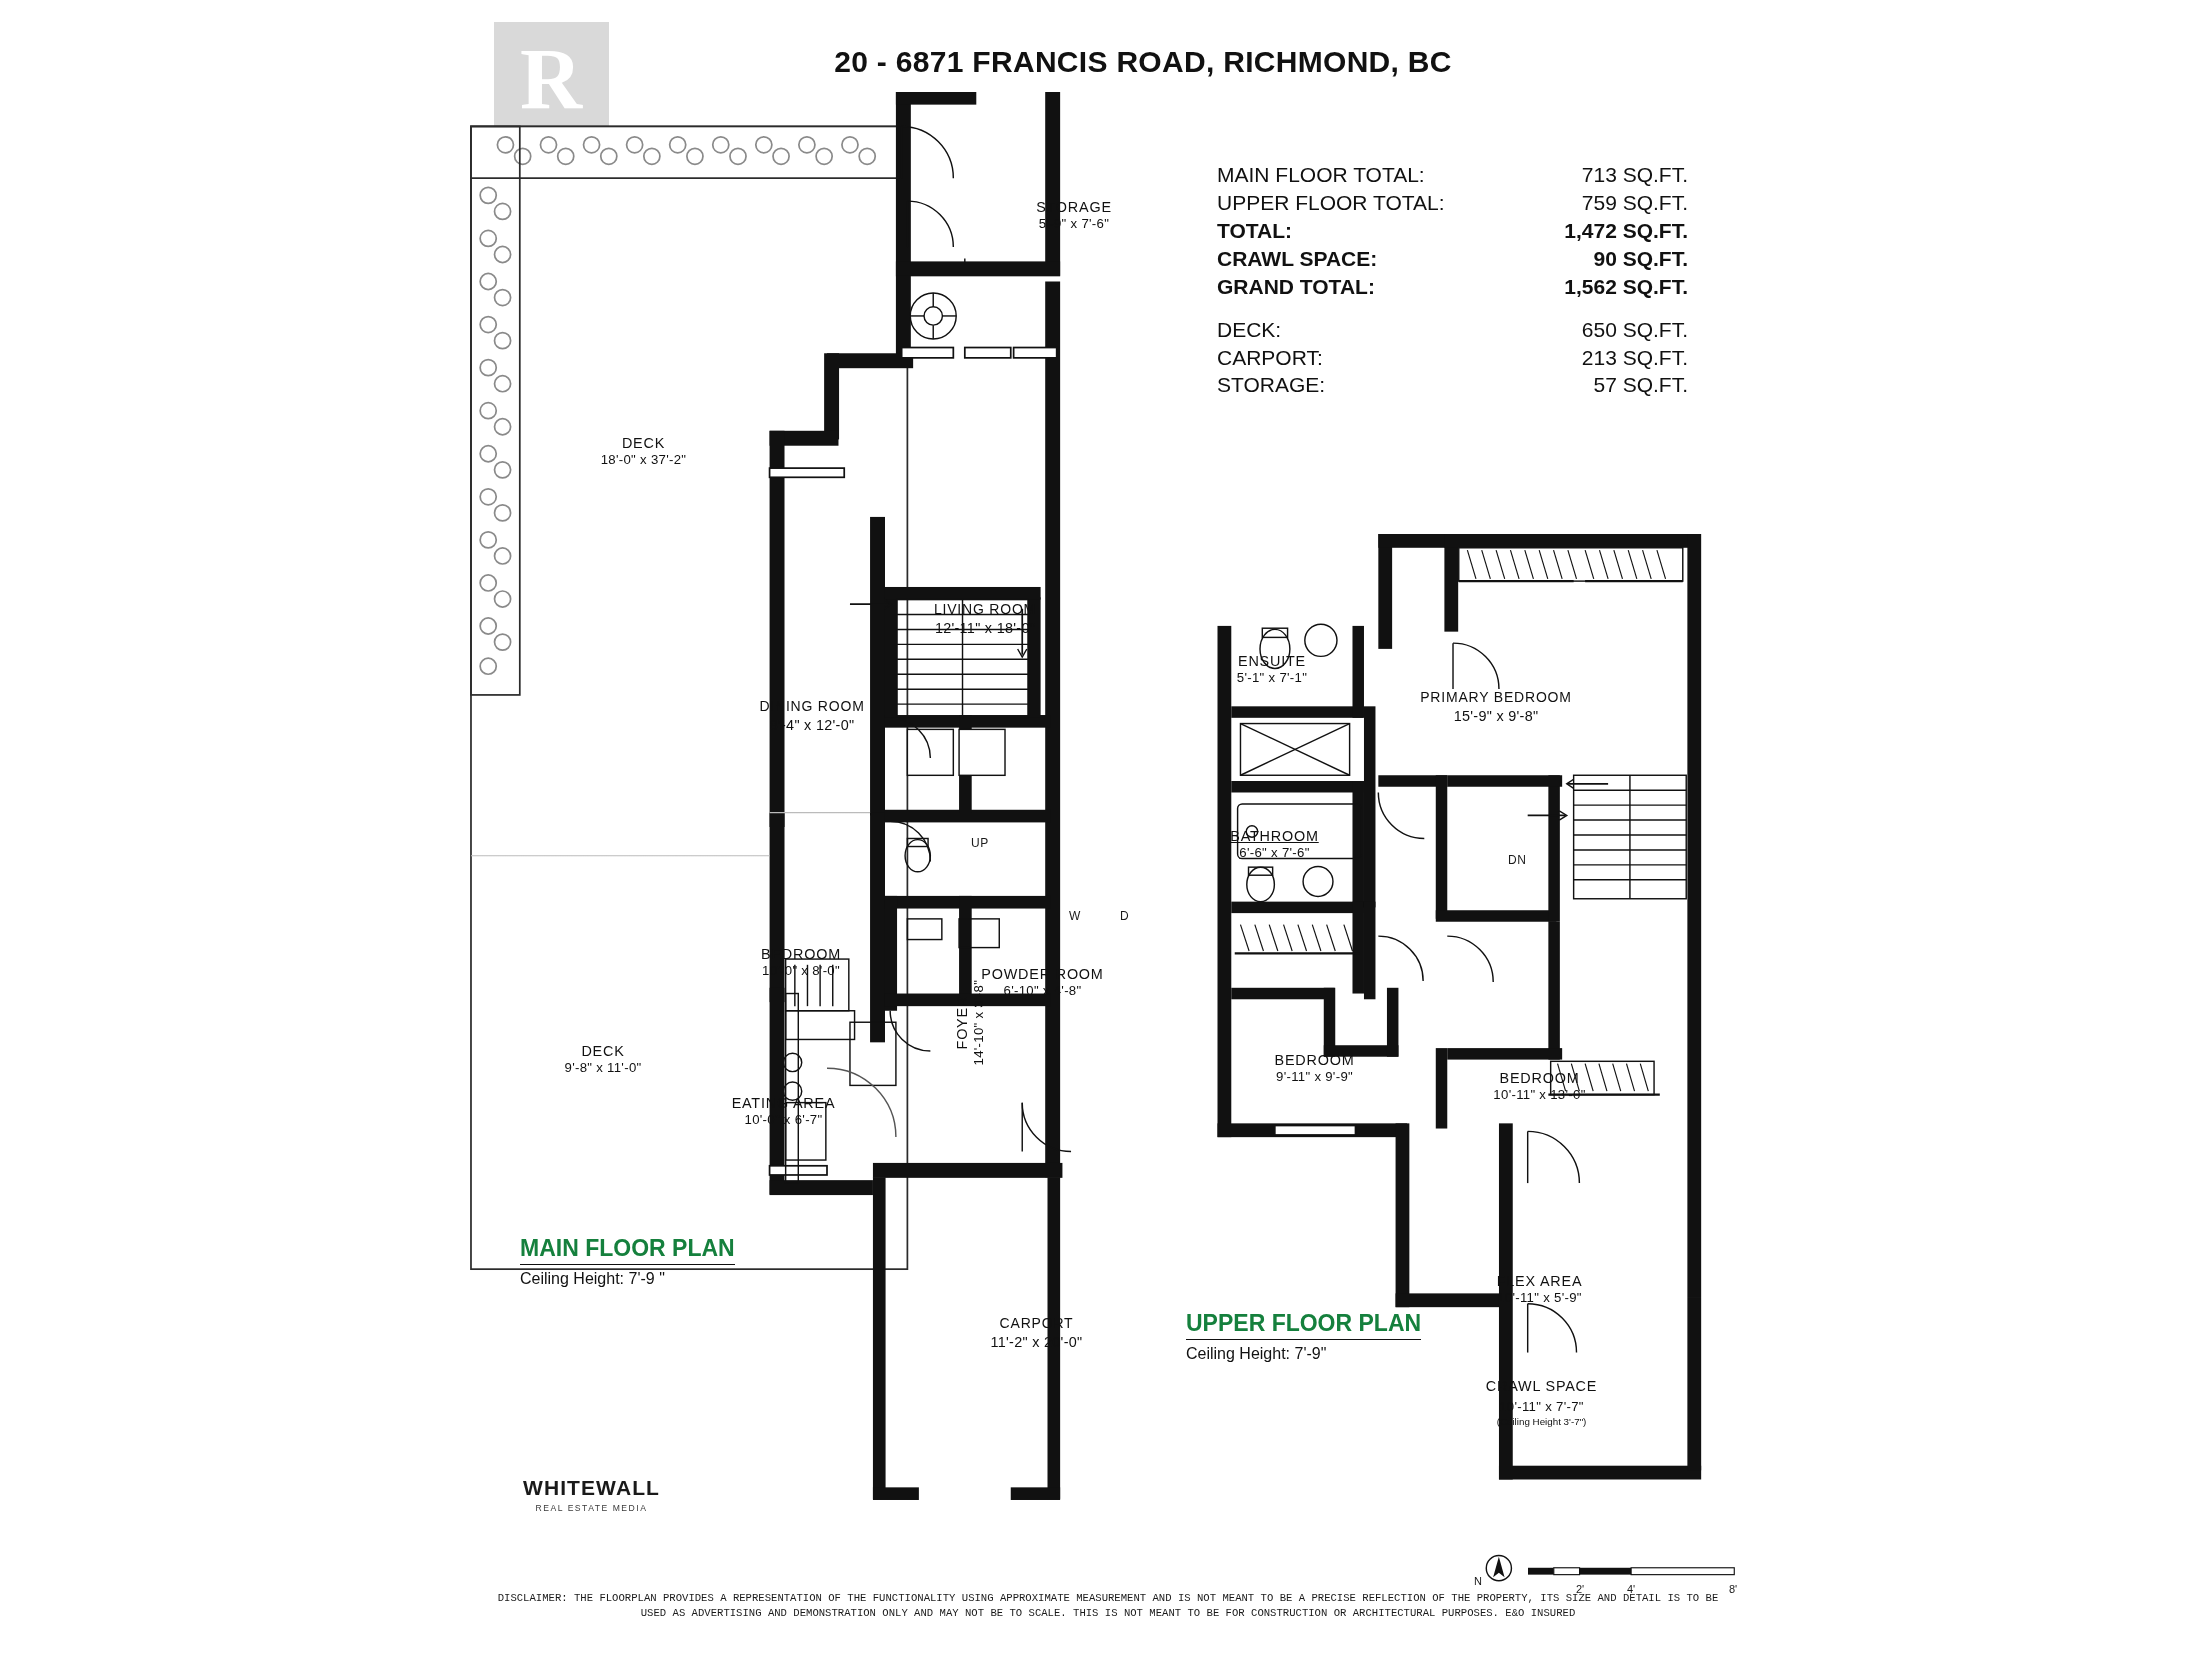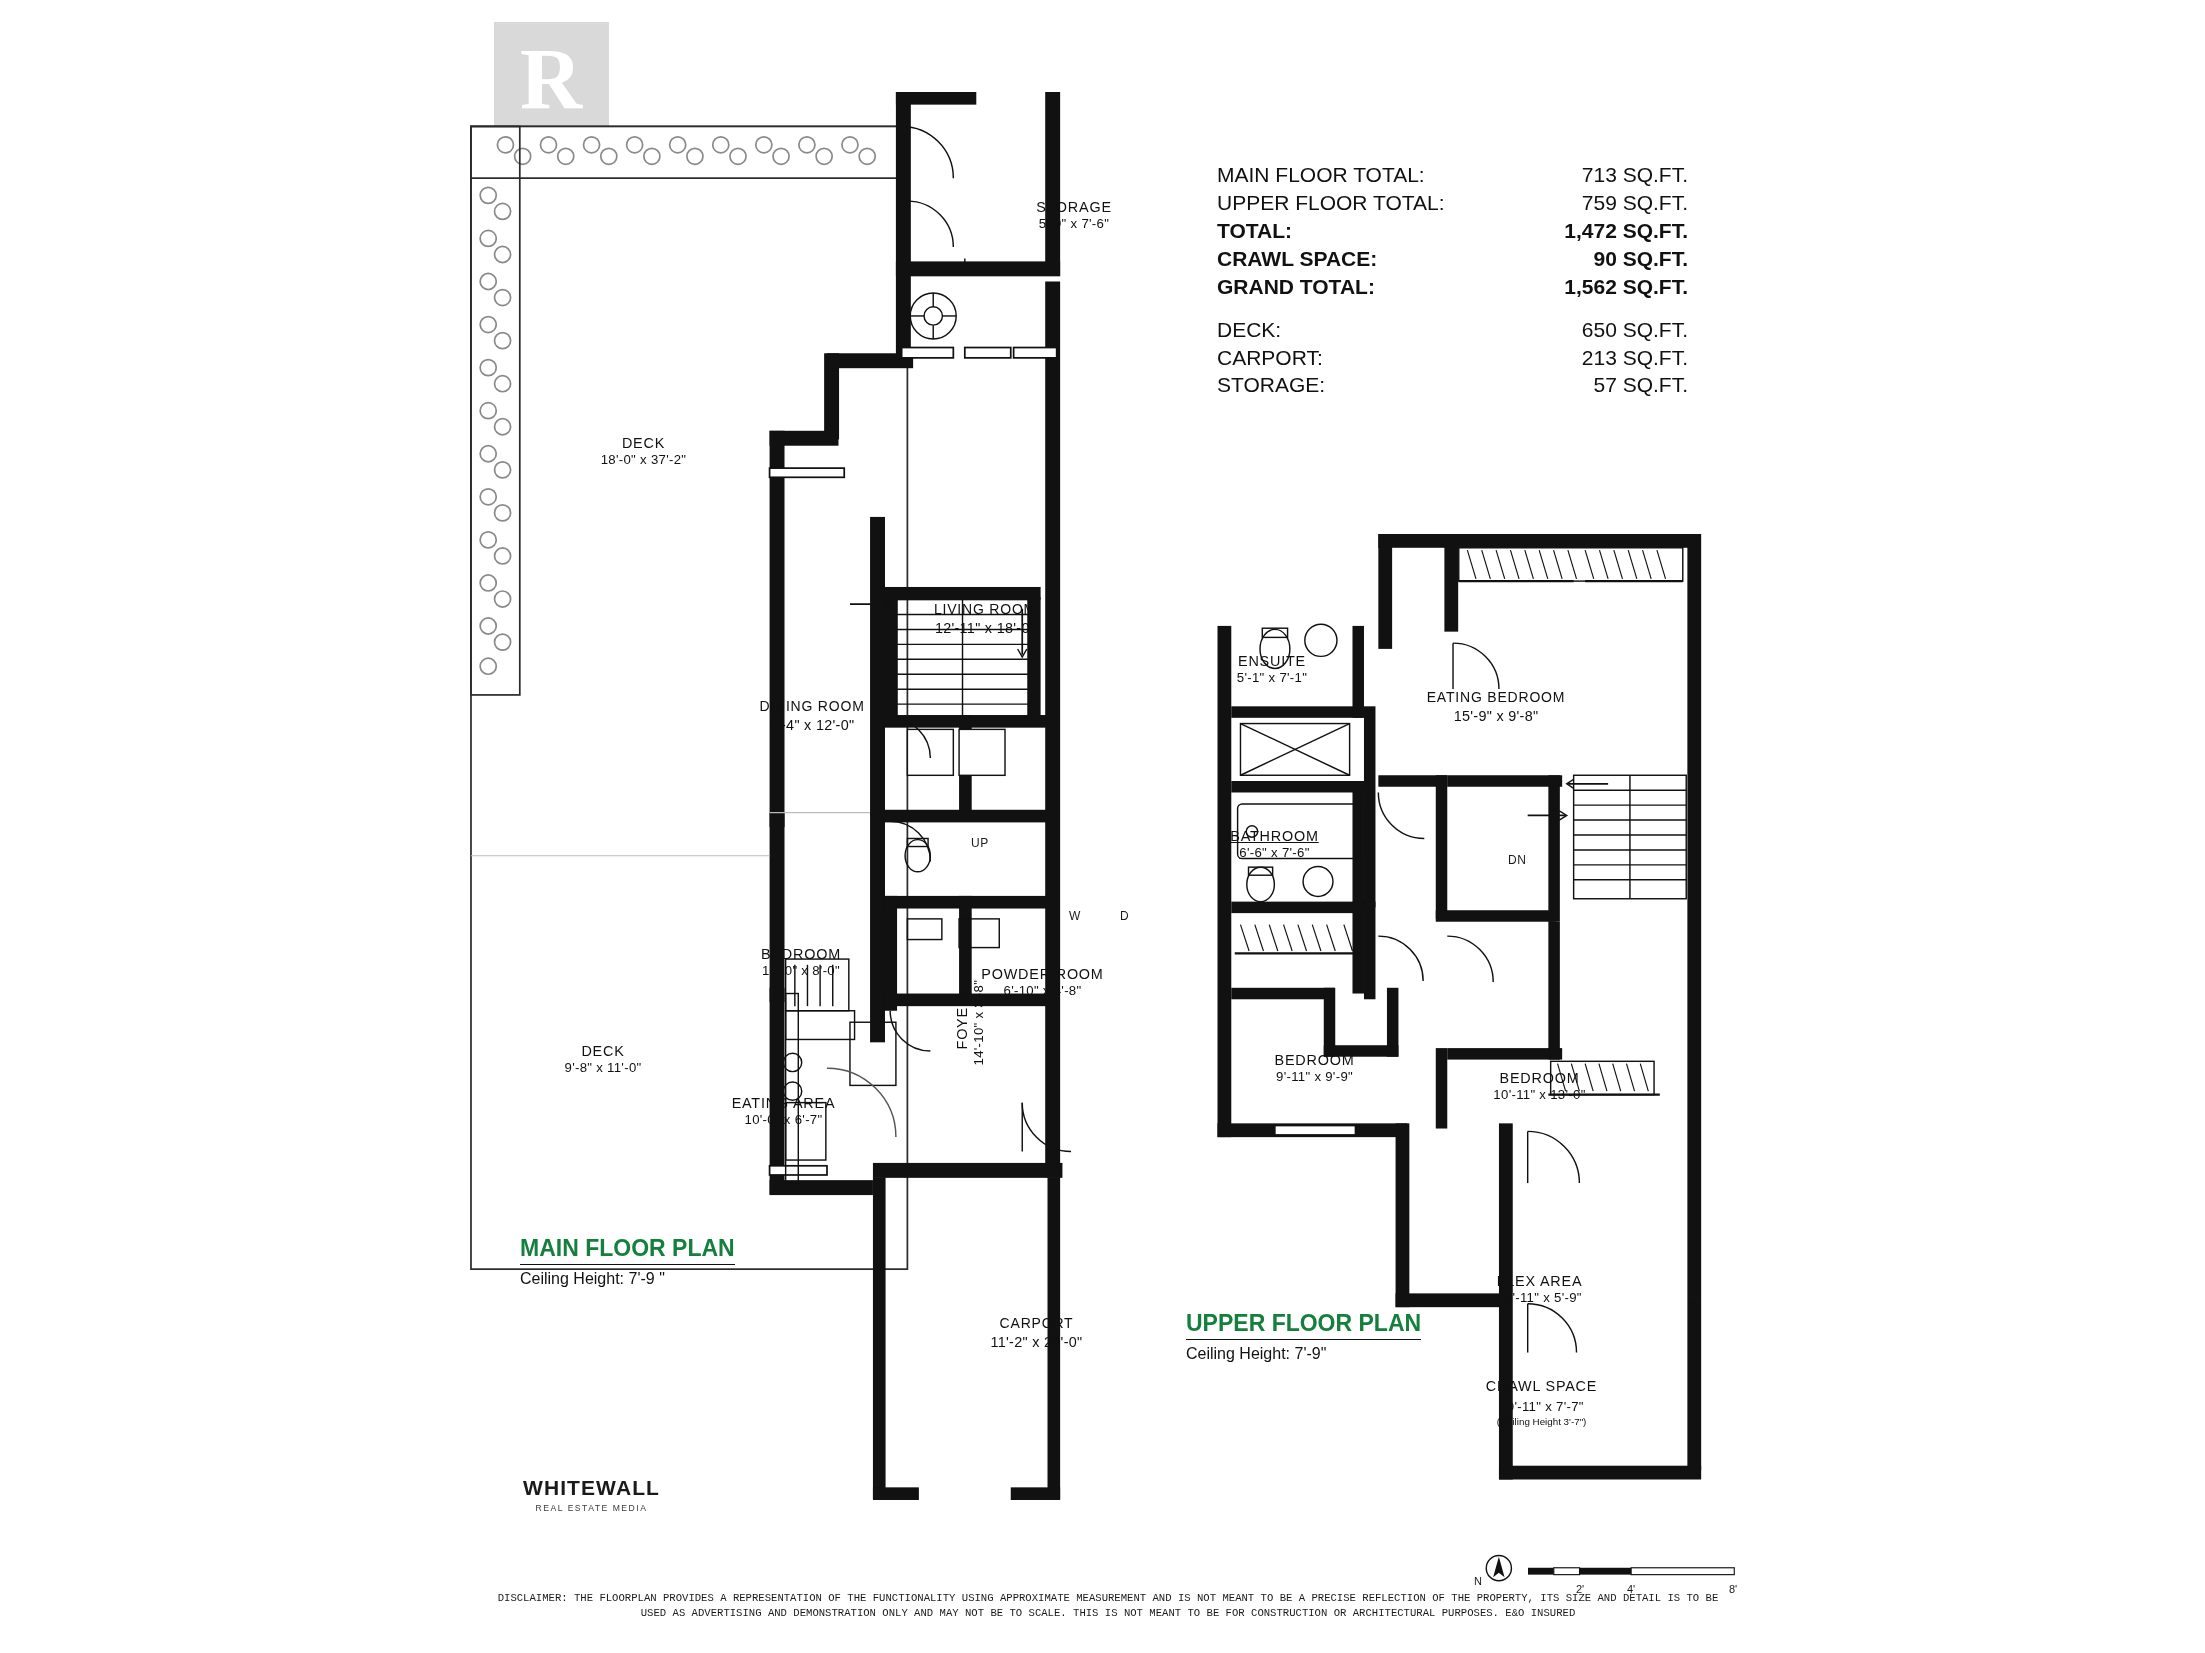--- a/index.html
+++ b/index.html
@@ -157,20 +157,21 @@
   }
   #north { left: 1476px; top: 1551px; width: 40px; height: 40px; }
 
   svg { display: block; }
 </style>
 </head>
 <body>
 
 <div class="stage">
 
+  <div class="abs" id="title">20 - 6871 FRANCIS ROAD, RICHMOND, BC</div>
 
   <div class="abs" id="realtor-logo">
     <div id="realtor-box"></div>
     <div id="realtor-r">R</div>
     <div id="realtor-word"><span>REALTOR</span><sup>®</sup></div>
   </div>
 
   <div class="abs" id="areas">
     <div class="arow">
         <span>MAIN FLOOR TOTAL:</span>
@@ -580,21 +581,21 @@
       <line x1="560" y1="1340" x2="560" y2="1425"></line>
     </g>
   </svg>
 
   <div class="abs room" style="left:1203px; top:652px; width:138px;">
     <div class="nm">ENSUITE</div>
     <div class="dim">5'-1" x 7'-1"</div>
   </div>
 
   <div class="abs room big" style="left:1401px; top:689px; width:190px;">
-    <div class="nm">EATING BEDROOM</div>
+    <div class="nm">PRIMARY BEDROOM</div>
     <div class="dim">15'-9" x 9'-8"</div>
   </div>
 
   <div class="abs room" style="left:1200px; top:827px; width:149px;text-decoration:underline;">
     <div class="nm">BATHROOM</div>
     <div class="dim">6'-6" x 7'-6"</div>
   </div>
 
   <div class="abs room" style="left:1240px; top:1051px; width:149px;">
     <div class="nm">BEDROOM</div>

